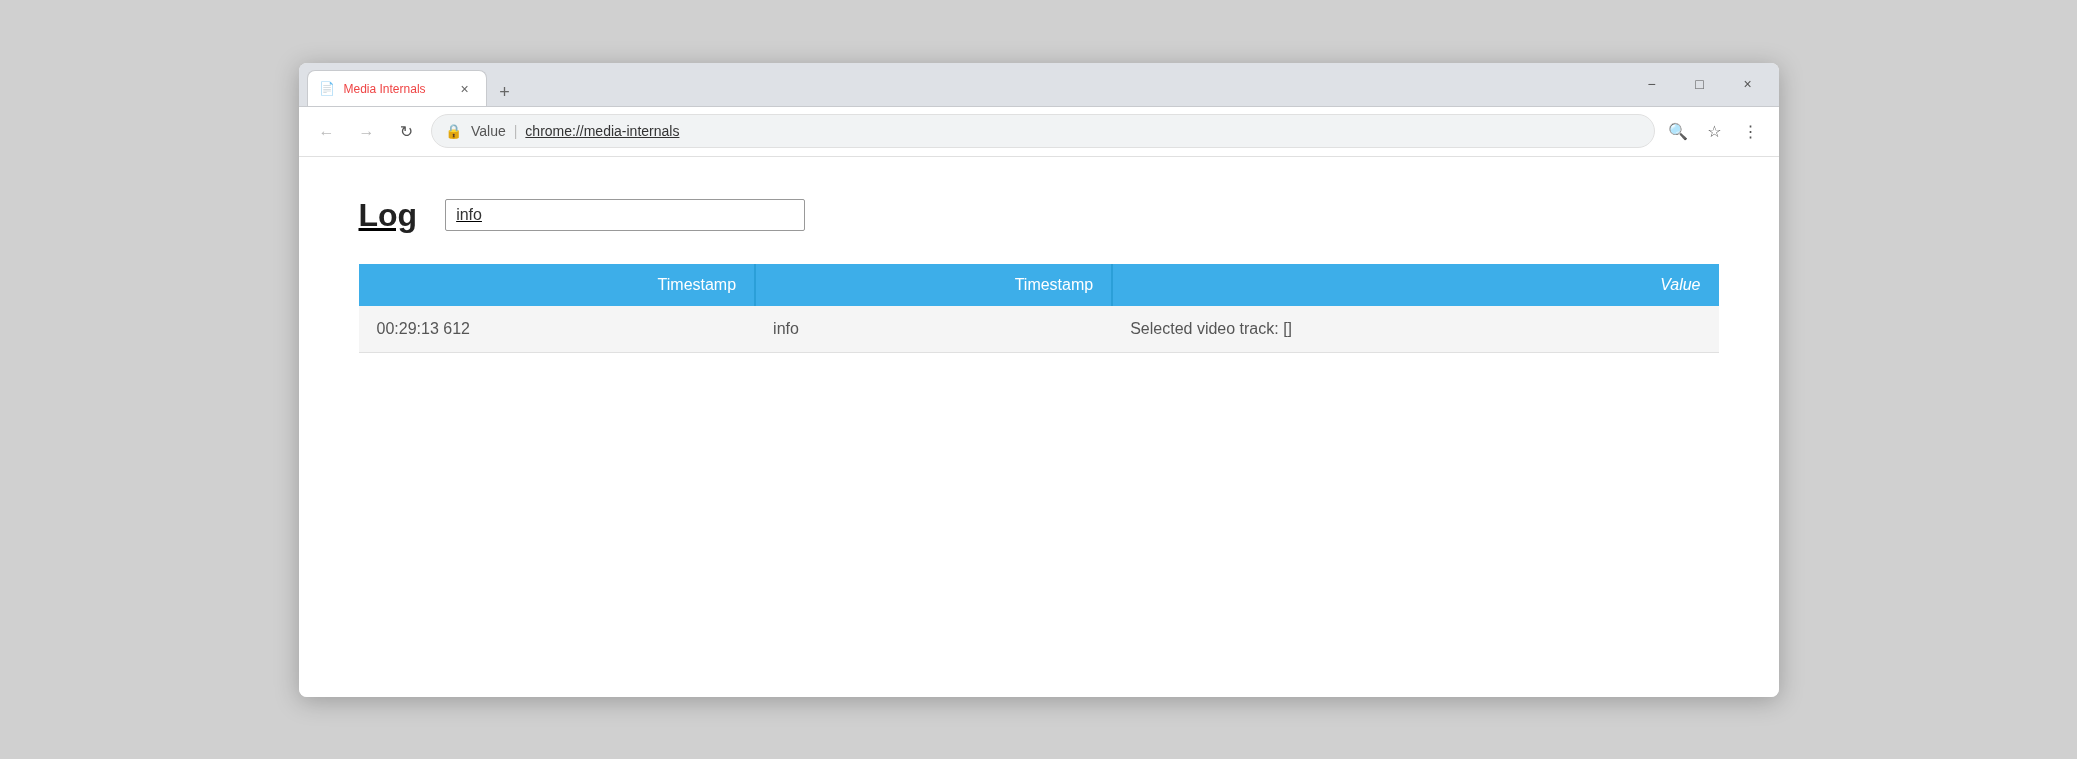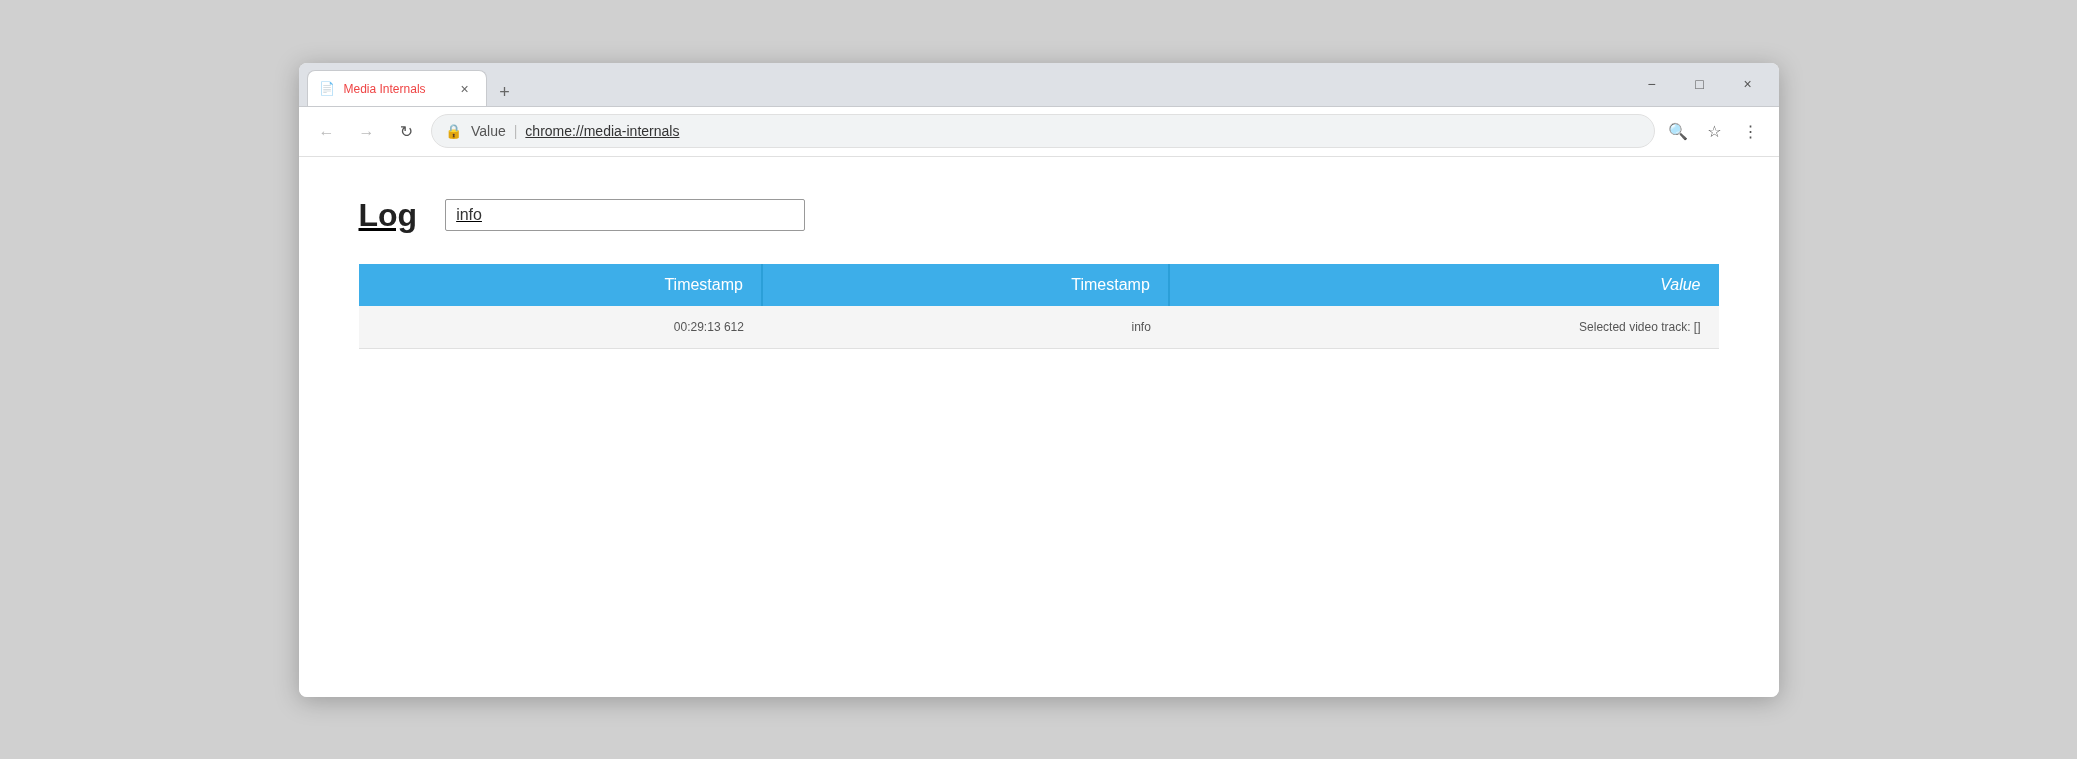--- a/index.html
+++ b/index.html
@@ -210,24 +210,23 @@
       font-style: italic;
     }
     .data-table tbody tr {
       background: #f5f5f5;
     }
     .data-table tbody tr:nth-child(even) {
       background: #eeeeee;
     }
     .data-table tbody tr td {
       padding: 14px 18px;
-      font-size: 12px;
+      font-size: 16px;
       color: #555;
       border-bottom: 1px solid #e0e0e0;
-      text-align: right;
     }
   </style>
 </head>
 <body>
 
 <div class="browser-window">
 
   <div class="title-bar">
     <div class="tab-bar">
       <div class="tab">

